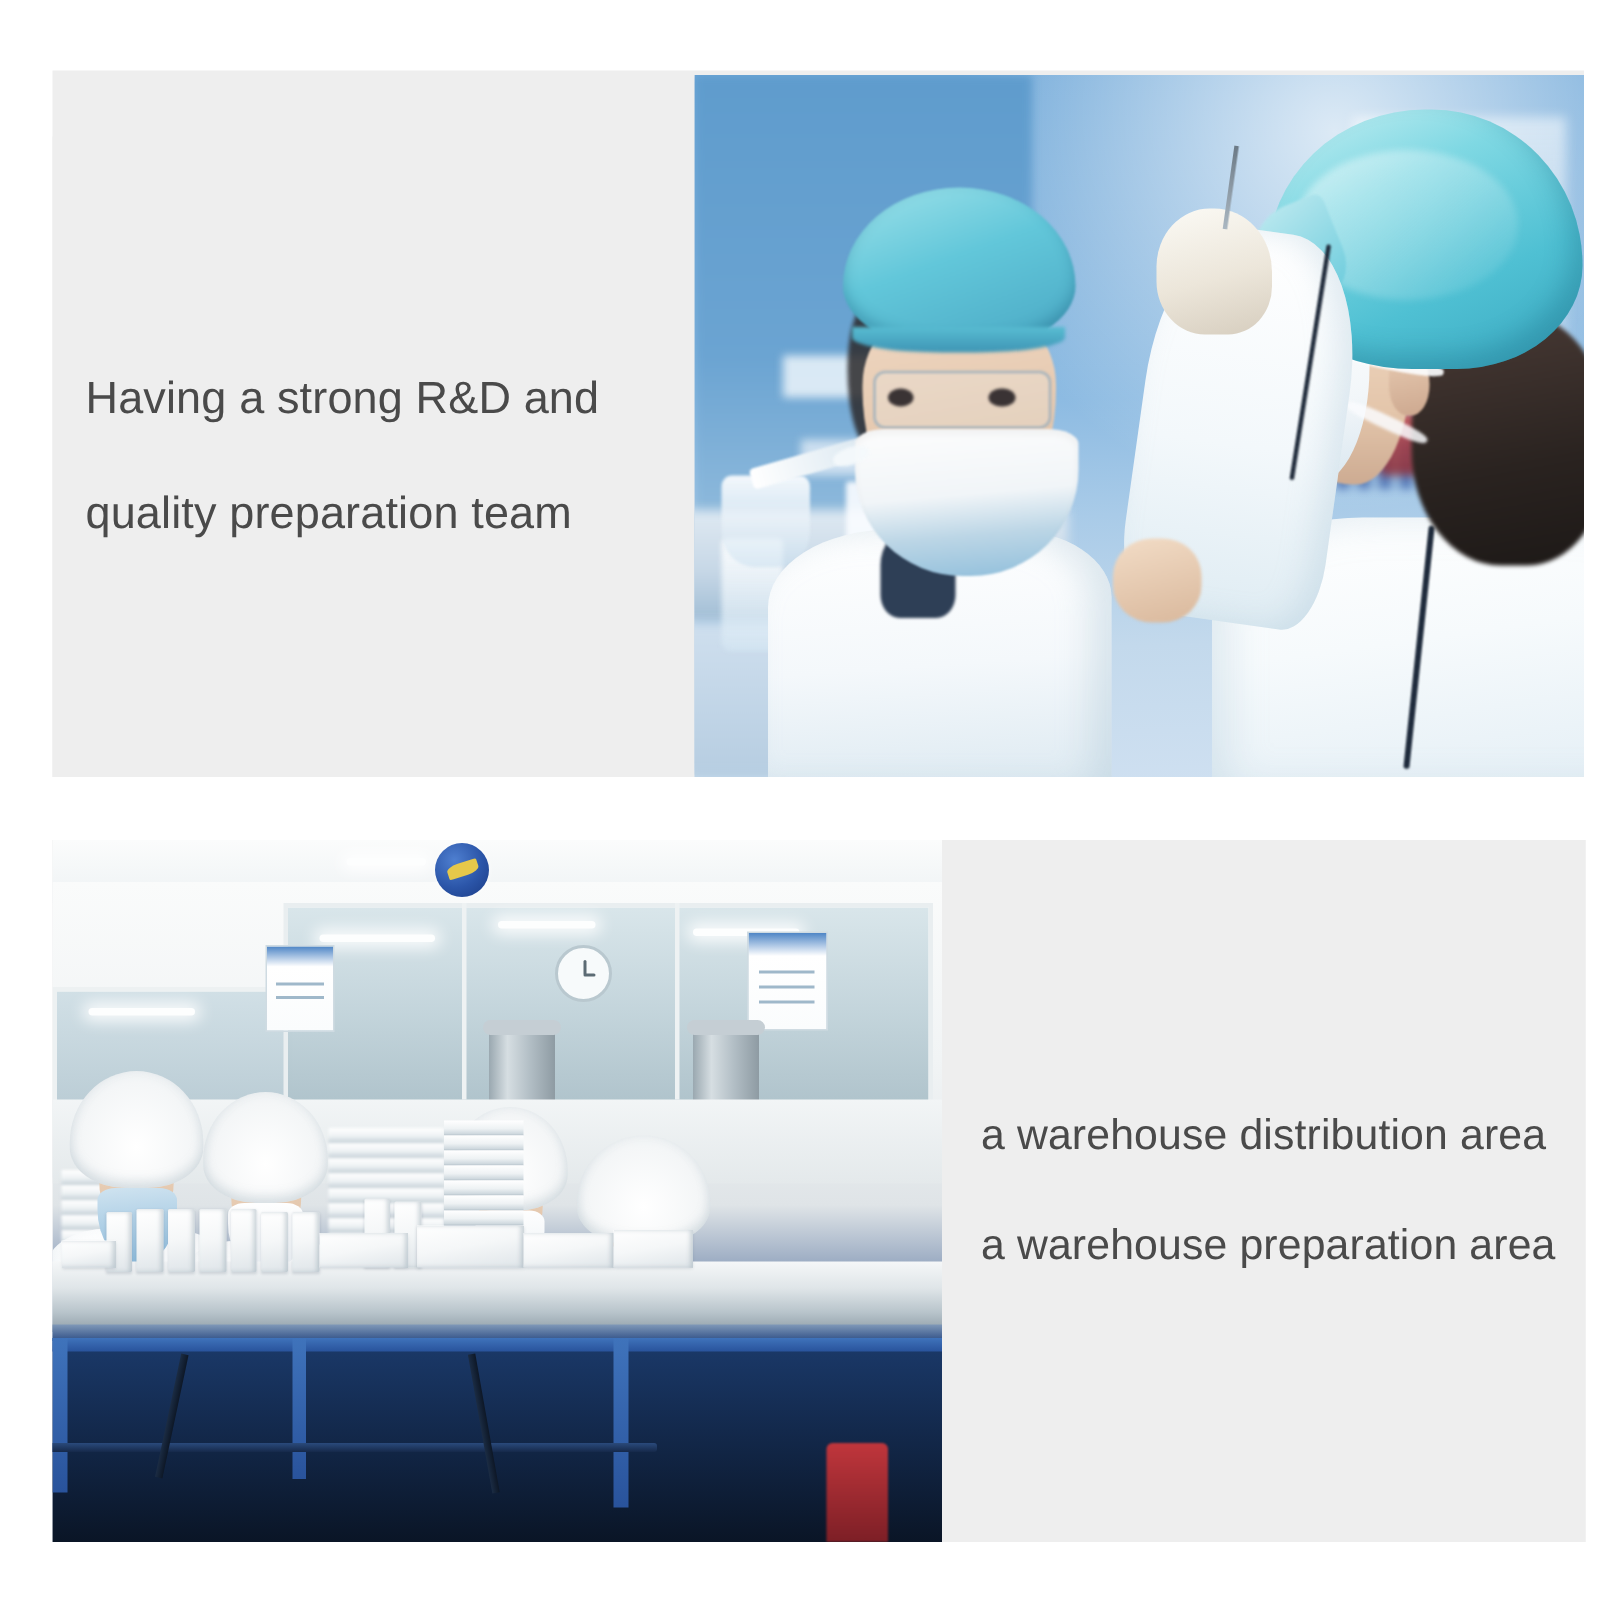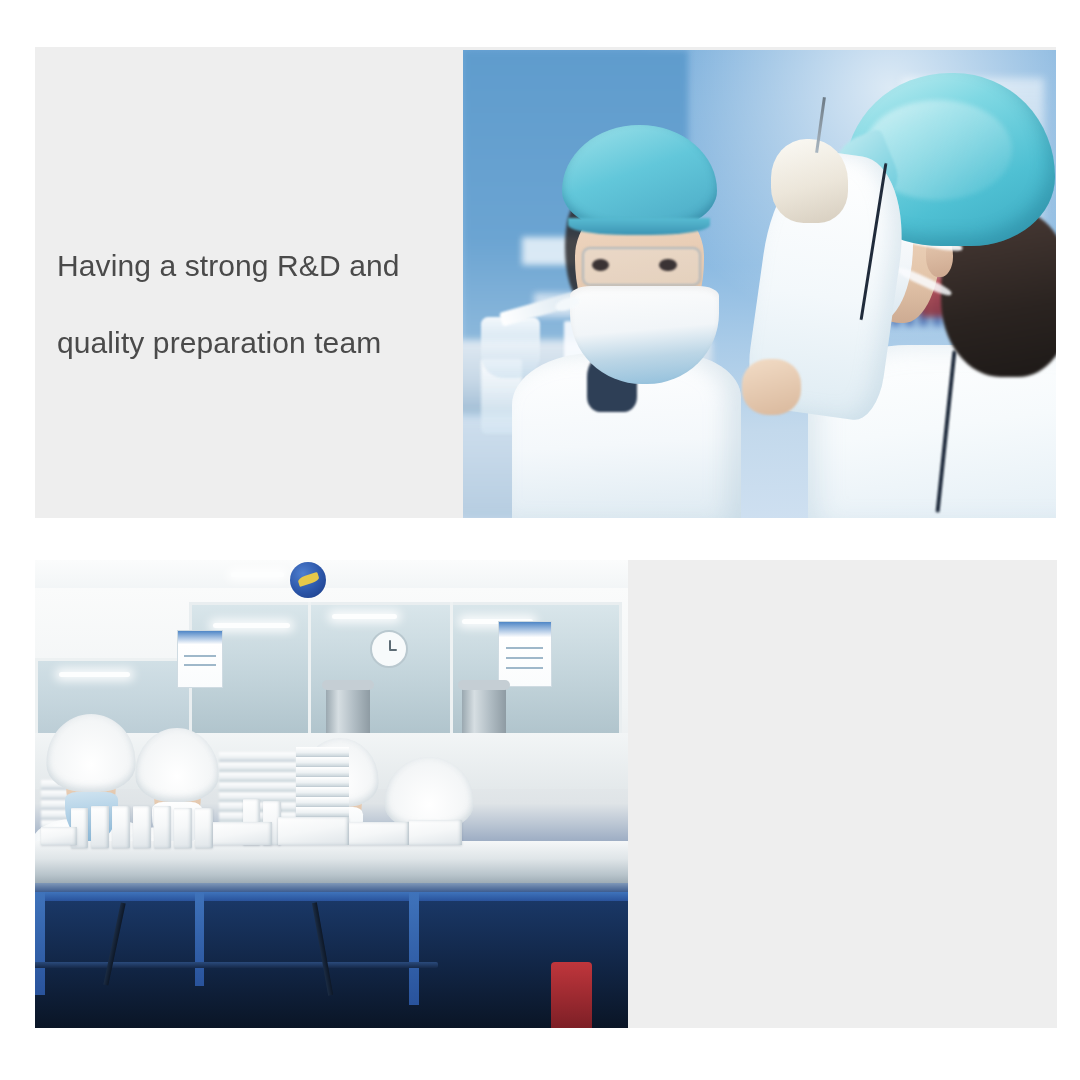--- a/index.html
+++ b/index.html
@@ -641,15 +641,21 @@
         <div class="pk-frame" style="left:27%; top:71%; width:9px; height:20%;"></div>
         <div class="pk-frame" style="left:63%; top:71%; width:10px; height:24%;"></div>
         <div class="pk-rail" style="left:-2%; top:86%; width:70%; height:6px;"></div>
         <div class="pk-leg" style="left:13%; top:73%; width:5px; height:18%; transform:rotate(12deg);"></div>
         <div class="pk-leg" style="left:48%; top:73%; width:5px; height:20%; transform:rotate(-10deg);"></div>
 
         <div class="red-item"></div>
       </div>
     </div>
 
+    <div class="caption-pane">
+      <div class="caption caption-right">
+        <span class="line">a warehouse distribution area</span>
+        <span class="line">a warehouse preparation area</span>
+      </div>
+    </div>
   </div>
 
 </div>
 
 </body></html>

